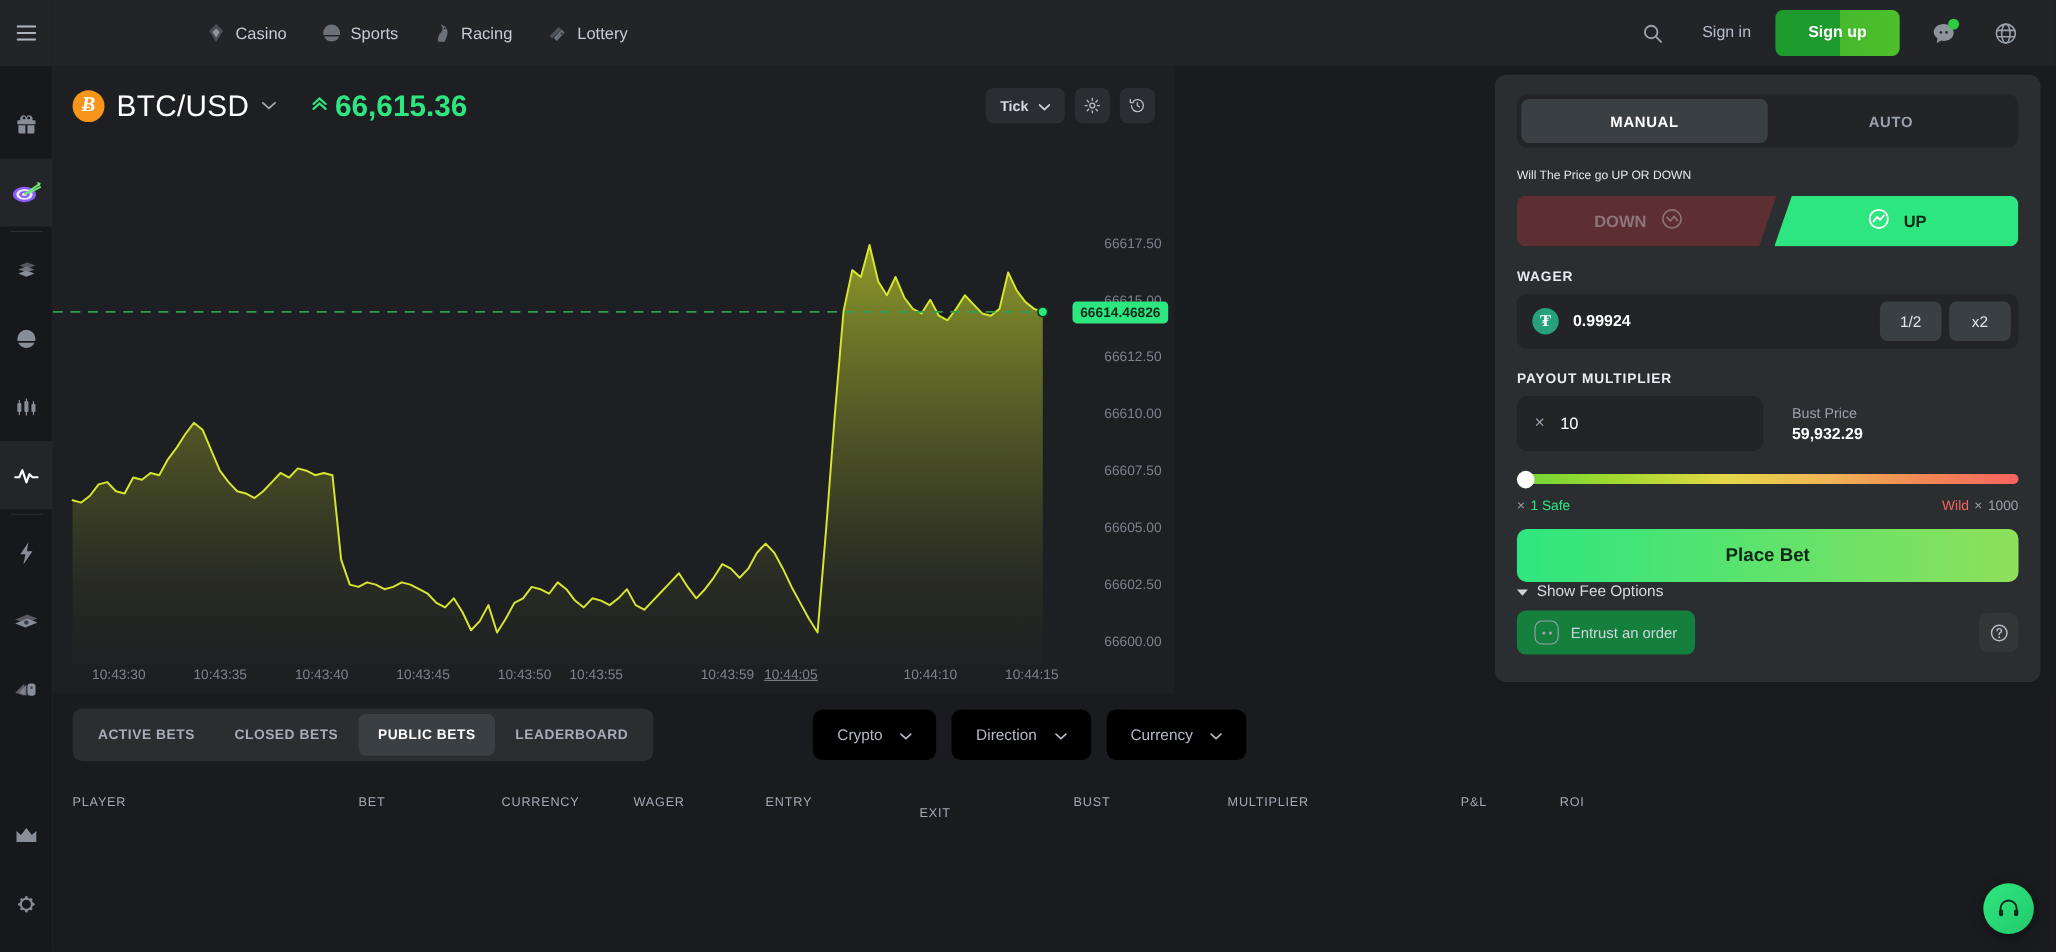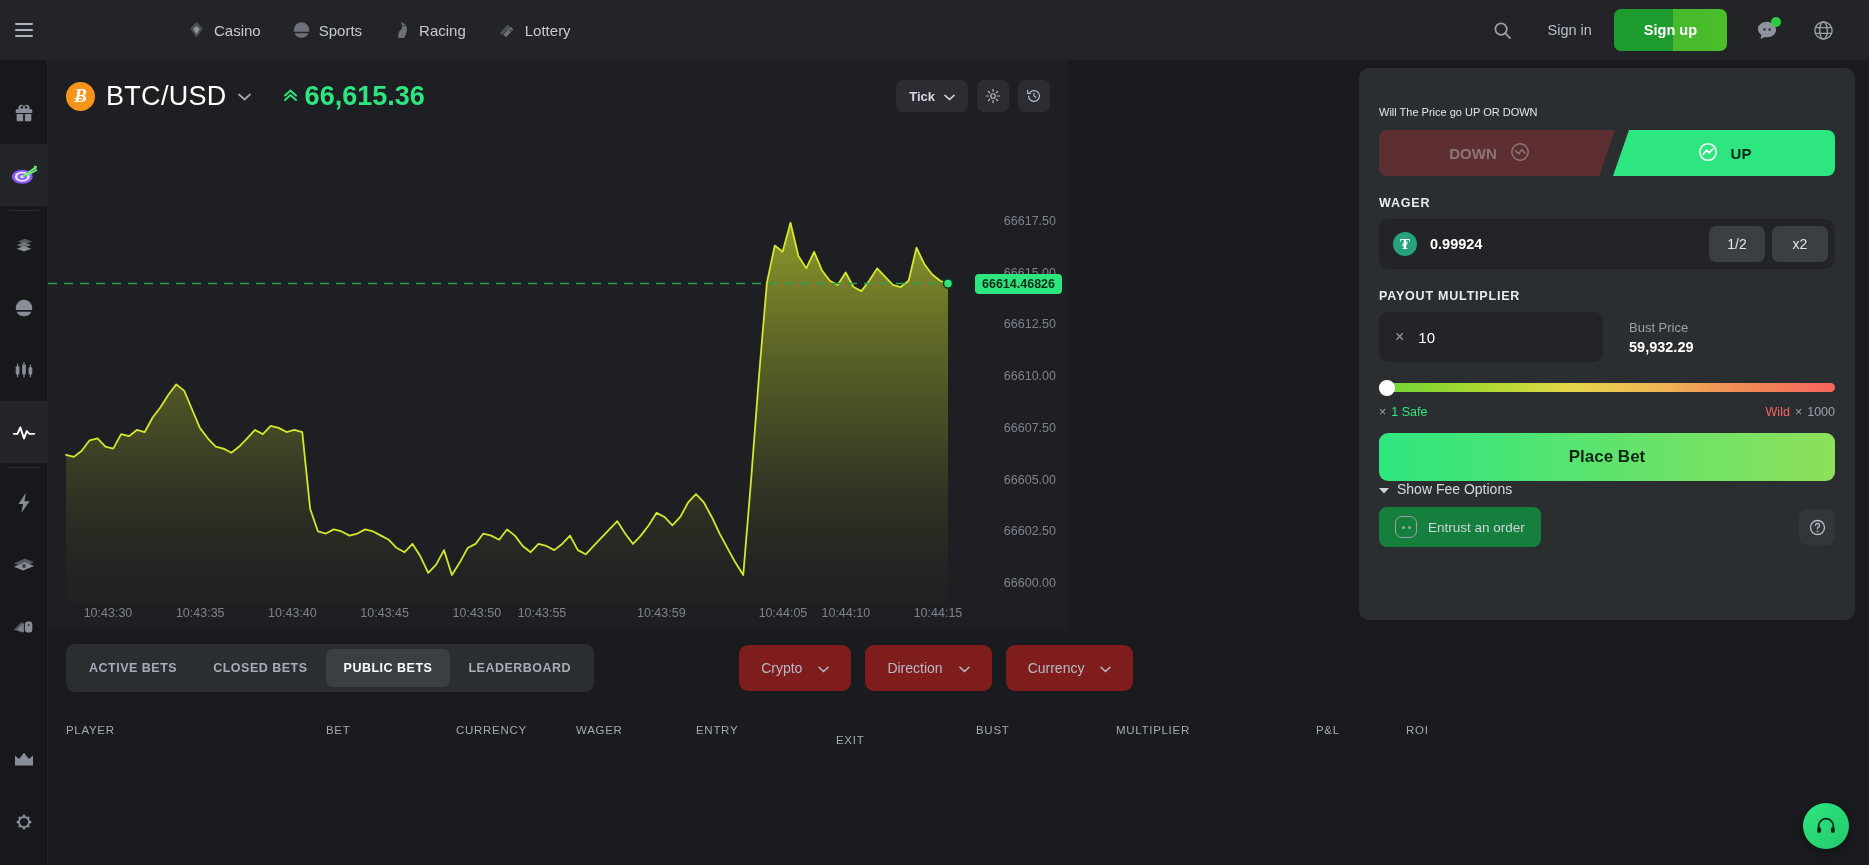--- a/index.html
+++ b/index.html
@@ -216,21 +216,21 @@
   .bot-row { display:flex; align-items:center; padding: 14px 18px 0; }
   .tabs-wrap { display:flex; background:#2b2e31; border-radius:9px; padding:5px; }
   .tab {
     padding: 0 18px; height: 38px; display:flex; align-items:center; justify-content:center;
     font-size:12.5px; font-weight:bold; letter-spacing:.5px; color:#a6adb8;
     border-radius:7px; cursor:pointer; border:none; background:transparent;
   }
   .tab.active { background:#3a3f44; color:#fff; }
   .filters { display:flex; gap:14px; margin-left: 145px; }
   .filter-btn {
-    height:46px; padding: 0 22px; background:#7f1d1d; border-radius:9px;
+    height:46px; padding: 0 22px; background:#000000; border-radius:9px;
     display:flex; align-items:center; gap:16px; color:#b4bbc6; font-size:14px;
     cursor:pointer; border:none;
   }
   .tbl-head {
     display:flex; align-items:center; padding: 22px 18px 0;
     color:#a2a9b4; font-size:11.5px; letter-spacing:.7px;
   }
   .tbl-head > div { white-space:nowrap; }
 
   .support-fab {
@@ -487,21 +487,21 @@
         <circle id="last-dot" r="4.5" fill="#2ee67f" stroke="#0e3b21" stroke-width="1.5" cx="900" cy="151.49333333330918"></circle>
       </svg>
       <div id="xlabels">
           <div class="xlab" style="left: 60px;">10:43:30</div>
           <div class="xlab" style="left: 152.222px;">10:43:35</div>
           <div class="xlab" style="left: 244.444px;">10:43:40</div>
           <div class="xlab" style="left: 336.667px;">10:43:45</div>
           <div class="xlab" style="left: 428.889px;">10:43:50</div>
           <div class="xlab" style="left: 494px;">10:43:55</div>
           <div class="xlab" style="left: 613.333px;">10:43:59</div>
-          <div class="xlab" style="left: 735px;">10:44:05</div>
+          <div class="xlab" style="left: 671px; text-decoration: underline;">10:44:05</div>
           <div class="xlab" style="left: 797.778px;">10:44:10</div>
           <div class="xlab" style="left: 890px;">10:44:15</div>
         </div>
     </div>
 
     <div class="yaxis">
       <div id="ylabels">
           <div class="ylab" style="top: 88.7179px;">66617.50</div>
           <div class="ylab" style="top: 140.513px;">66615.00</div>
           <div class="ylab" style="top: 192.308px;">66612.50</div>
@@ -510,20 +510,24 @@
           <div class="ylab" style="top: 347.692px;">66605.00</div>
           <div class="ylab" style="top: 399.487px;">66602.50</div>
           <div class="ylab" style="top: 451.282px;">66600.00</div>
         </div>
       <div class="price-tag" id="price-tag" style="top: 151.529px; right: 6px;">66614.46826</div>
     </div>
   </div>
 
   <div class="bet-panel">
 
+    <div class="seg">
+      <button class="seg-btn active">MANUAL</button>
+      <button class="seg-btn">AUTO</button>
+    </div>
 
     <div class="q-label">Will The Price go UP OR DOWN</div>
 
     <div class="dir-row">
       <button class="dir-down">
         <span>DOWN</span>
         <span>
           <svg width="22" height="22" viewBox="0 0 24 24" fill="none" stroke="#8d7578" stroke-width="1.6">
             <circle cx="12" cy="12" r="9"></circle>
             <path d="M7 10.5 L10.5 14 L14 9.5 L17.5 13.5" stroke-linecap="round" stroke-linejoin="round"></path>
@@ -645,21 +649,21 @@
 
     <div class="tbl-head" id="table-head">
         <div style="width: 260px;">PLAYER</div>
         <div style="width: 130px;">BET</div>
         <div style="width: 120px;">CURRENCY</div>
         <div style="width: 120px;">WAGER</div>
         <div style="width: 140px;">ENTRY</div>
         <div style="width: 140px; margin-top: 20px;">EXIT</div>
         <div style="width: 140px;">BUST</div>
         <div style="width: 200px;">MULTIPLIER</div>
-        <div style="width: 90px;">P&amp;L</div>
+        <div style="width: 90px; margin-left: 12px;">P&amp;L</div>
         <div style="width: 90px;">ROI</div>
       </div>
   </div>
 
   <div class="support-fab">
     <svg width="22" height="22" viewBox="0 0 24 24" fill="none" stroke="#0d2a18" stroke-width="1.9">
       <path d="M4 14v-2a8 8 0 0 1 16 0v2" stroke-linecap="round"></path>
       <rect x="2.4" y="13" width="4.2" height="6.5" rx="2" fill="#0d2a18" stroke="none"></rect>
       <rect x="17.4" y="13" width="4.2" height="6.5" rx="2" fill="#0d2a18" stroke="none"></rect>
     </svg>

